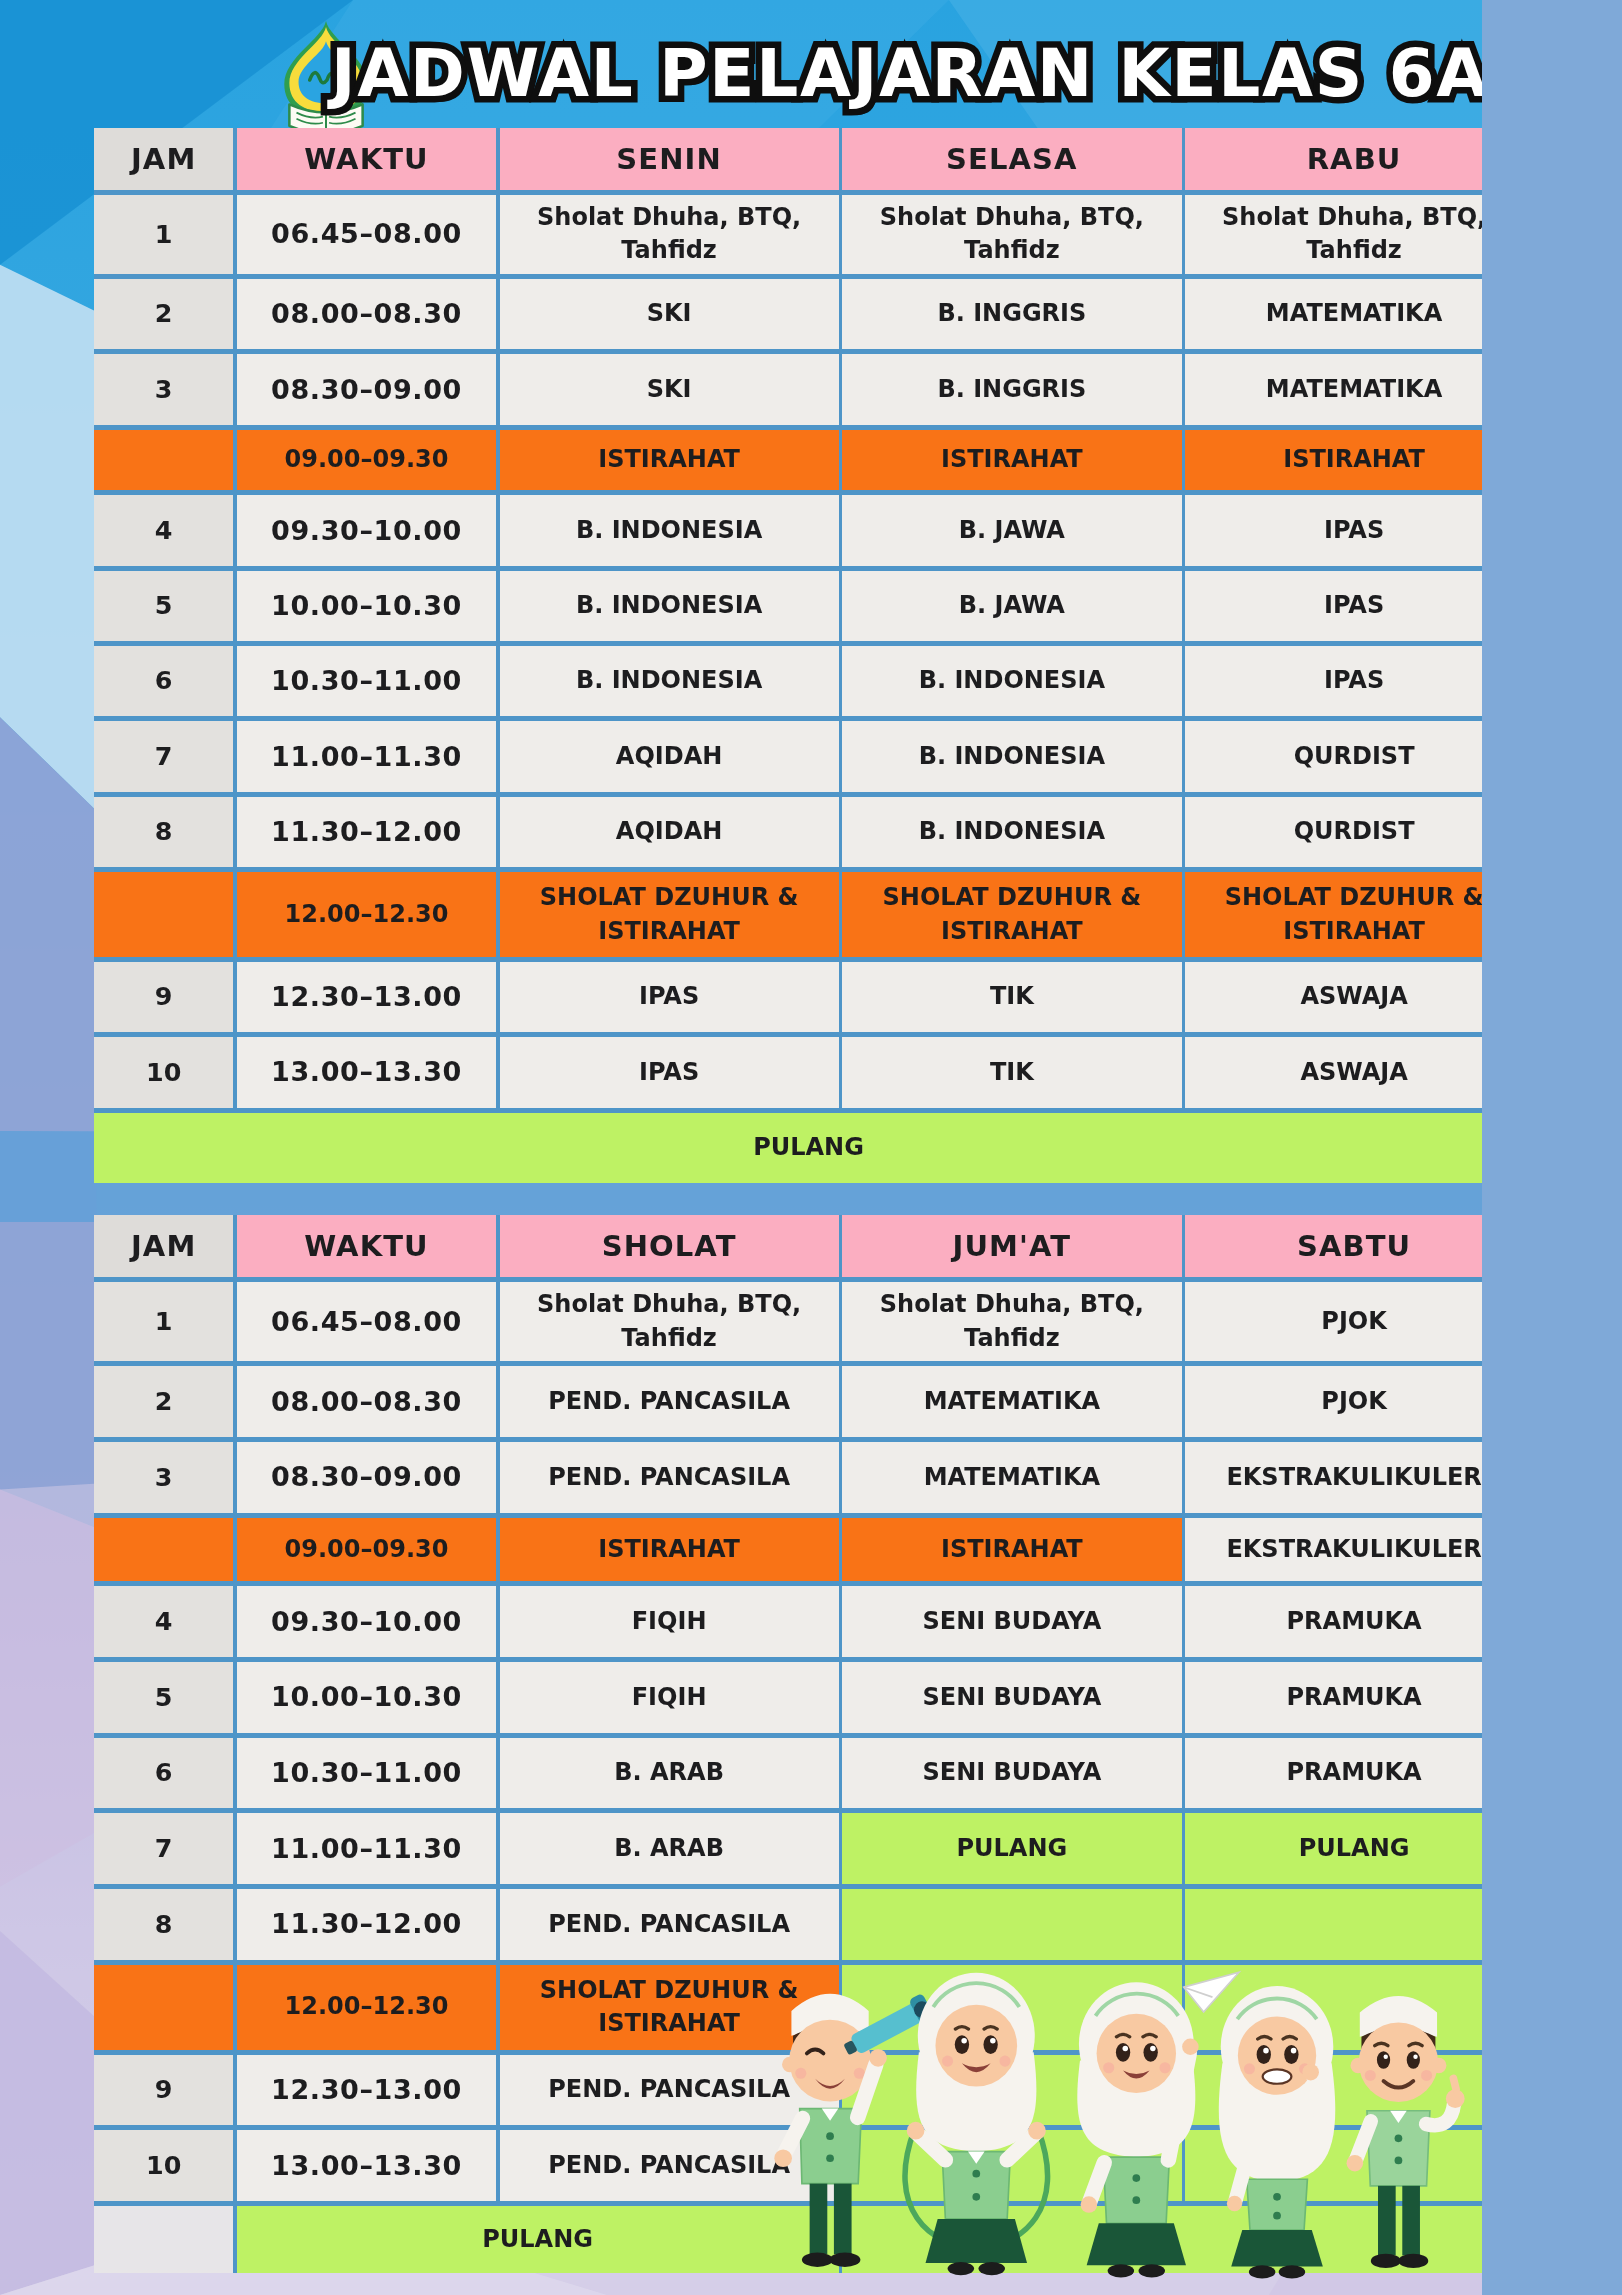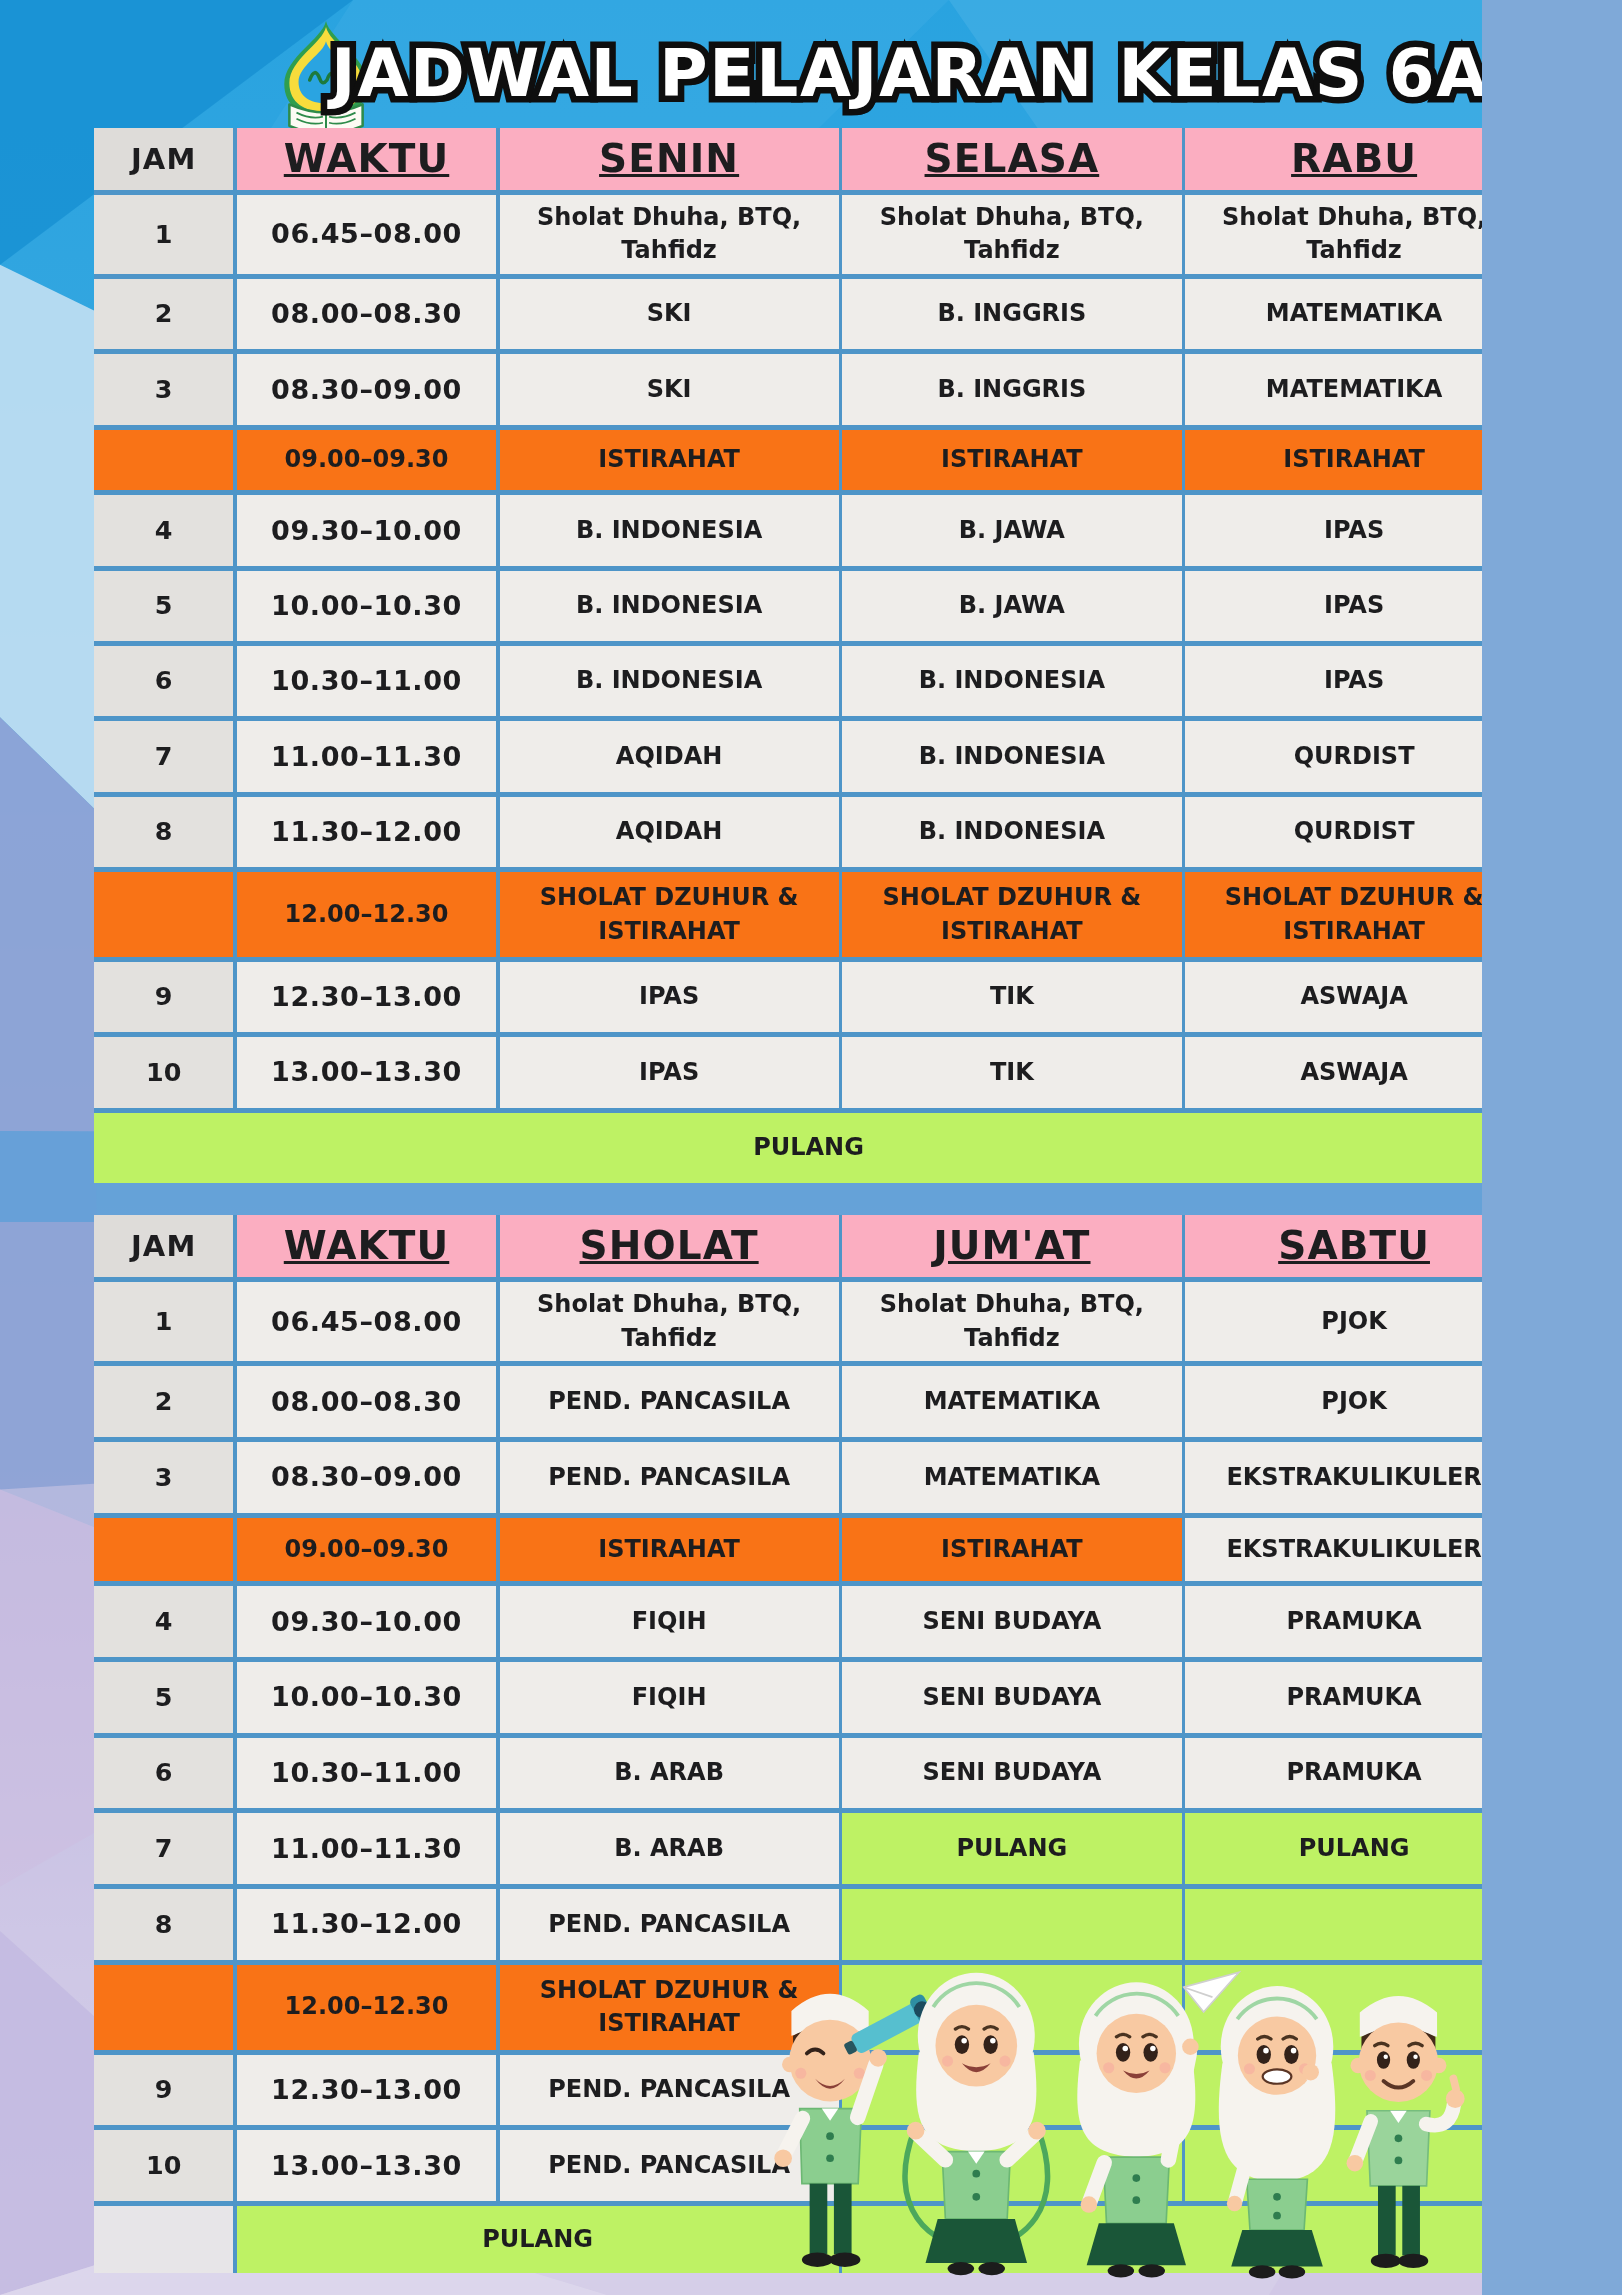--- a/index.html
+++ b/index.html
@@ -15,21 +15,21 @@
     font-size:66px;font-weight:bold;letter-spacing:1.7px;white-space:nowrap;line-height:113px;}
   .title-stroke{-webkit-text-stroke:13.2px #0e0e0e;color:#0e0e0e;text-shadow:4.4px 5.5px 0 rgba(10,10,10,.95);}
   .title-fill{color:#ffffff;}
   
   .table{position:absolute;display:grid;column-gap:3.3px;row-gap:5px;background:#4E95C8;z-index:2;margin-top:8px;}
   .t1{left:94px;top:120px;width:1429px;height:1055px;}
   .t2{left:94px;top:1207px;width:1429px;height:1058px;}
   .cell{display:flex;align-items:center;justify-content:center;text-align:center;
     font-weight:bold;color:#1d1d1f;background:#EFEDEA;font-size:24px;line-height:1.4;padding:2.2px 7.7px;}
   .h-jam{background:#DEDCD9;font-size:29px;letter-spacing:1.1px;}
-  .h-day{background:#FBAEC1;font-size:39px;letter-spacing:1.1px;text-decoration:underline;}
+  .h-day{background:#FBAEC1;font-size:29px;letter-spacing:1.1px;}
   .c-jam{background:#E3E1DE;font-size:25.4px;}
   .c-waktu{font-size:27px;letter-spacing:0.6px;}
   .c-break{background:#f97316;}
   .c-dismiss{background:#bef264;}
   .c-plain{background:#E7E5E8;}
   .kids{position:absolute;left:739px;top:1870px;width:756px;height:417px;z-index:3;}
 </style>
 </head>
 <body>
 

